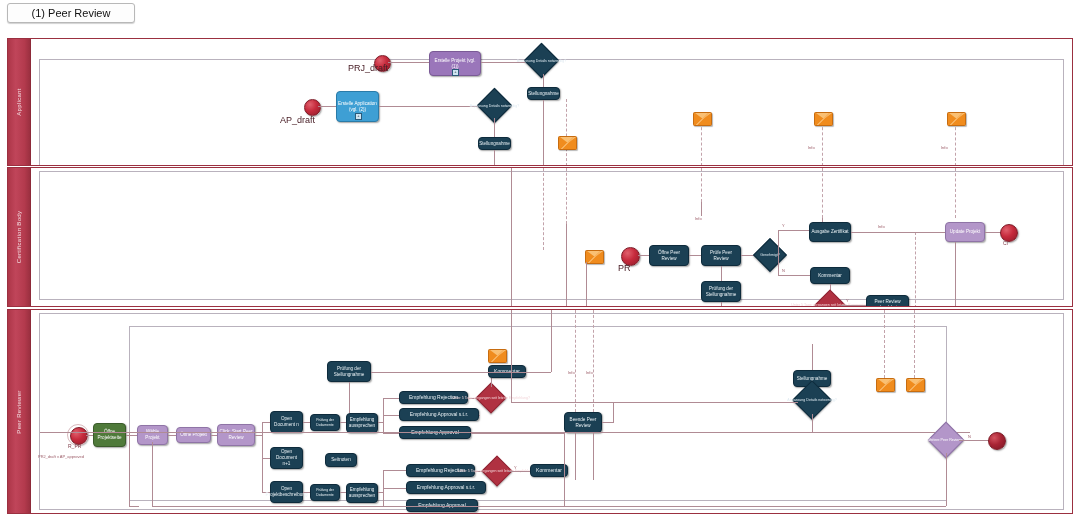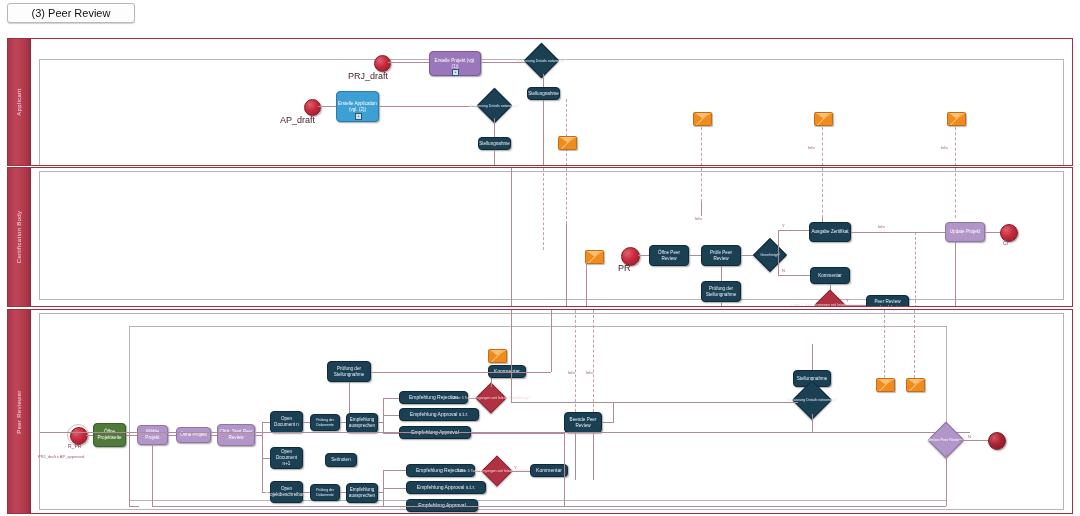--- a/index.html
+++ b/index.html
@@ -71,35 +71,35 @@
       border-left:8px solid transparent;border-right:8px solid transparent;
       border-top:6px solid #f9c074;transform:translateX(-50%);}
 
   .plus{position:absolute;width:5px;height:5px;border:1px solid #2a5a7a;
       background:#cfe4f1;font-size:4px;line-height:4px;text-align:center;color:#123;}
 </style>
 </head>
 <body>
 
 <div id="tab-bar">
-  <div id="page-tab">(3) Peer Review</div>
+  <div id="page-tab">(1) Peer Review</div>
 </div>
 
 <div id="canvas">
 
   <div class="lane" style="top:2px;height:128px;width:1066px;">
     <div class="lane-title">
       <span>Applicant</span>
     </div>
     <div class="lane-body">
 
       <div class="frame" style="left:9px;top:20px;width:1025px;height:107px;"></div>
 
       <div class="dot" style="left:344px;top:16px;width:15px;height:15px;"></div>
-      <div class="lbl lbl-big" style="left:318px;top:32px;">PRJ_draft</div>
+      <div class="lbl lbl-big" style="left:318px;top:24px;">PRJ_draft</div>
 
       <div class="conn h" style="left:358px;top:23px;width:43px;"></div>
 
       <div class="node n-purple" style="left:399px;top:12px;width:52px;height:25px;">
         <span>Erstelle Projekt (vgl. (1))</span>
       </div>
       <div class="plus" style="left:422px;top:30px;">+</div>
 
       <div class="dia d-dark" style="left:499px;top:9px;width:25px;height:25px;">
         <span>Anpassung Details notwendig?</span>

